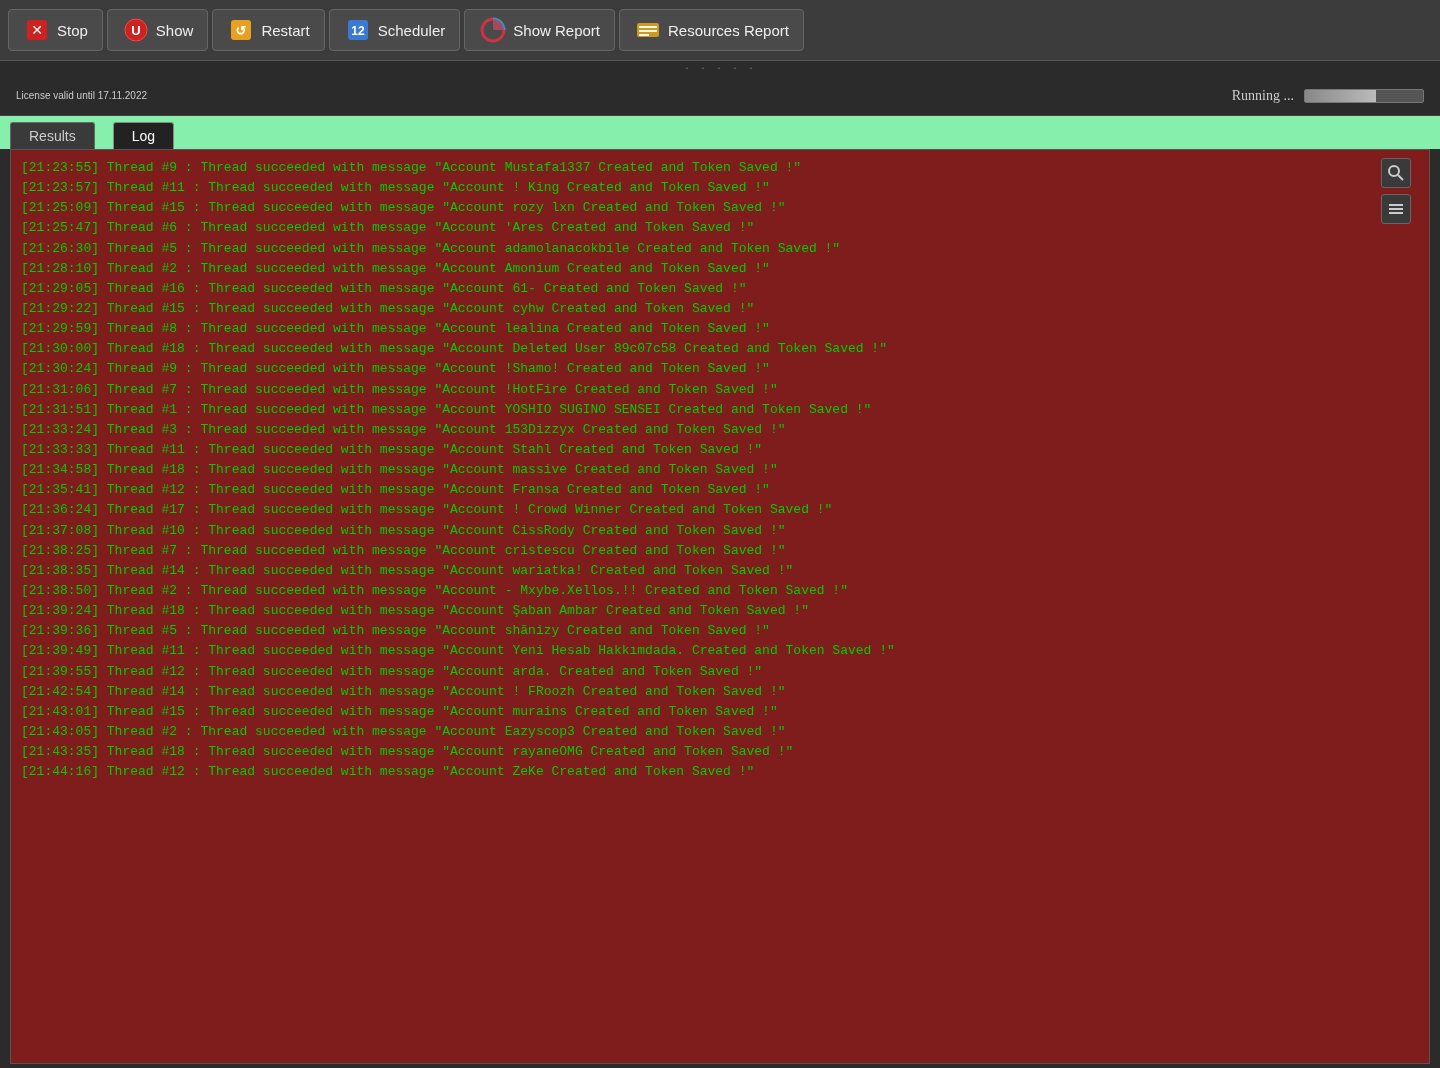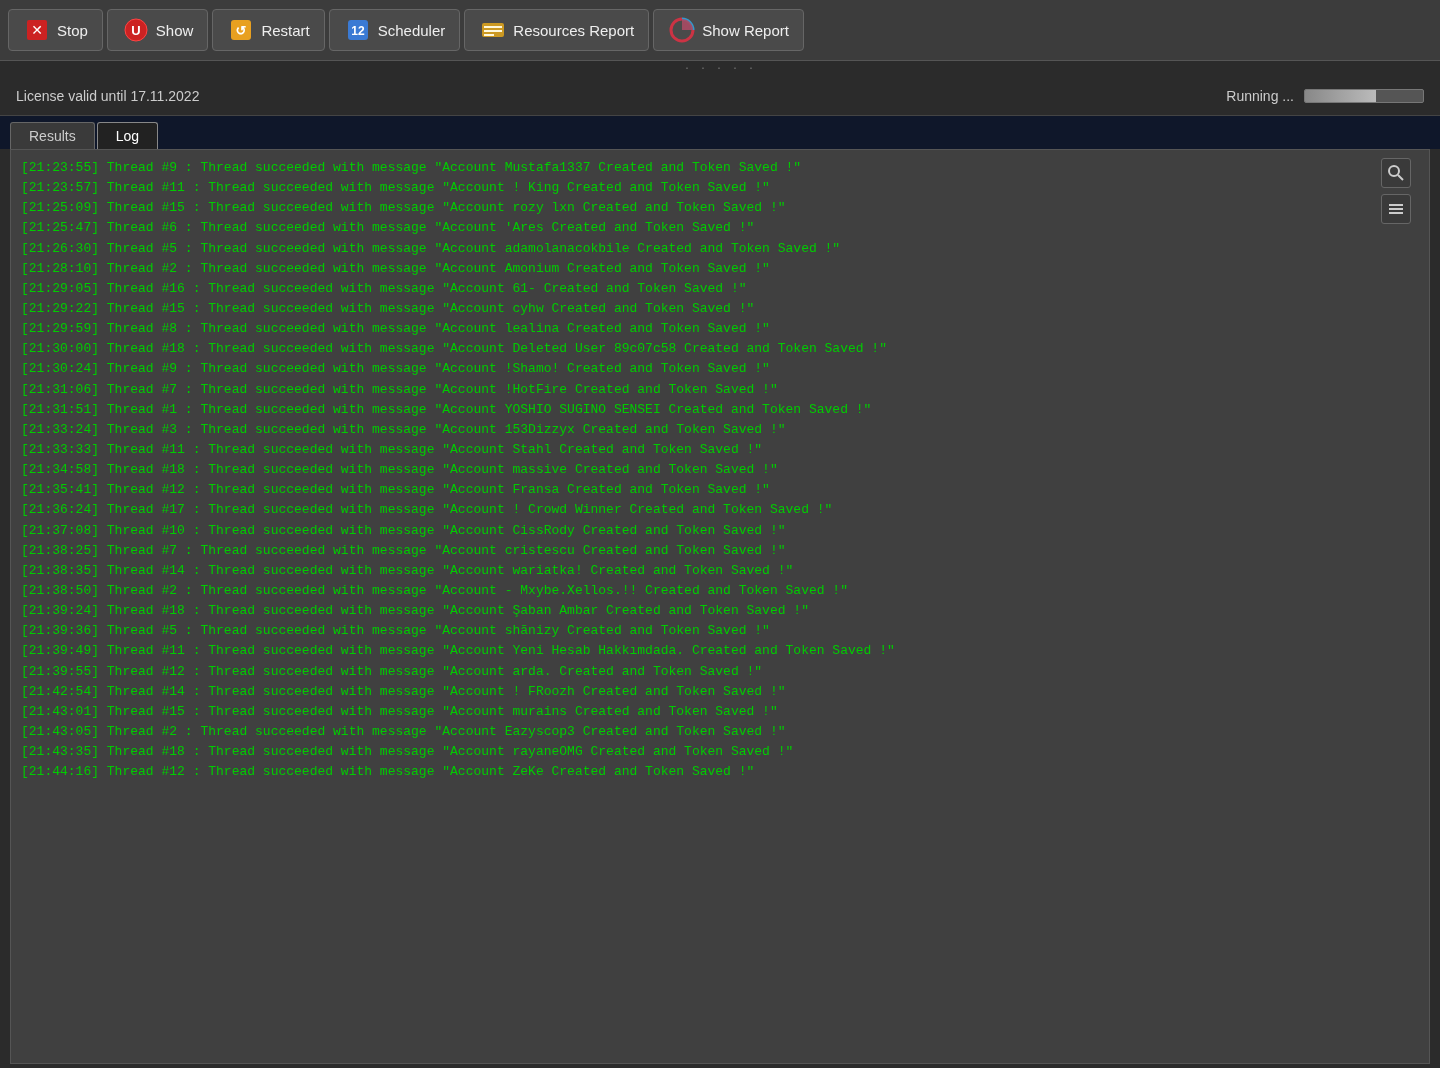--- a/index.html
+++ b/index.html
@@ -49,29 +49,29 @@
     #statusbar {
       background: #2b2b2b;
       padding: 8px 16px;
       display: flex;
       align-items: center;
       justify-content: space-between;
       border-bottom: 1px solid #444;
       height: 40px;
     }
     #statusbar .license {
-      font-size: 14px;
+      font-size: 10px;
       color: #ccc;
       font-family: Arial, sans-serif;
     }
     #statusbar .running {
       display: flex;
       align-items: center;
       gap: 10px;
-      font-family: Liberation Sans, sans-serif;
+      font-family: Liberation Serif, serif;
       font-size: 14px;
       color: #ccc;
     }
     .progress-bar-wrap {
       width: 120px;
       height: 14px;
       background: #555;
       border: 1px solid #777;
       border-radius: 2px;
       overflow: hidden;
@@ -80,43 +80,43 @@
       height: 100%;
       width: 60%;
       background: linear-gradient(to right, #888, #bbb);
     }
 
     
     #tabs {
       display: flex;
       align-items: flex-end;
       padding: 6px 10px 0 10px;
-      background: #0f172a;
-      gap: 2px;
+      background: #86efac;
+      gap: 18px;
     }
     .tab {
       padding: 5px 18px;
       font-size: 14px;
       font-family: Arial, sans-serif;
       cursor: pointer;
       border: 1px solid #666;
       border-bottom: none;
       border-radius: 3px 3px 0 0;
       color: #ccc;
       background: #3a3a3a;
     }
     .tab.active {
       background: #222;
       color: #fff;
       border-color: #888;
     }
 
     
     #log-container {
-      background: #404040;
+      background: #7f1d1d;
       margin: 0 10px 10px 10px;
       border: 1px solid #555;
       overflow-y: scroll;
       height: calc(1068px - 61px - 40px - 42px - 10px);
       position: relative;
     }
     #log-content {
       padding: 8px 50px 8px 10px;
     }
     .log-line {
@@ -206,39 +206,39 @@
         <rect x="2" y="2" width="20" height="20" rx="3" fill="#3a7ad4"></rect>
         <text x="12" y="17" text-anchor="middle" font-size="12" fill="white" font-family="Arial" font-weight="bold">12</text>
       </svg>
     </span>
     <span>Scheduler</span>
   </button>
 
   <button class="toolbar-btn">
     <span class="toolbar-icon">
       <svg width="26" height="26" viewBox="0 0 26 26">
+        <path d="M13 2 A11 11 0 0 1 24 13" fill="none" stroke="#3399cc" stroke-width="3"></path>
+        <path d="M13 2 A11 11 0 1 0 24 13" fill="none" stroke="#cc3344" stroke-width="3"></path>
+        <path d="M13 13 L24 13 A11 11 0 0 0 13 2 Z" fill="#3399cc" opacity="0.7"></path>
+        <path d="M13 13 L13 2 A11 11 0 0 1 24 13 Z" fill="#cc3344" opacity="0.7"></path>
+      </svg>
+    </span>
+    <span>Show Report</span>
+  </button>
+
+  <button class="toolbar-btn">
+    <span class="toolbar-icon">
+      <svg width="26" height="26" viewBox="0 0 26 26">
         <rect x="2" y="6" width="22" height="14" rx="2" fill="#cc9922"></rect>
         <rect x="4" y="9" width="18" height="2" fill="#fff8dc"></rect>
         <rect x="4" y="13" width="18" height="2" fill="#fff8dc"></rect>
         <rect x="4" y="17" width="10" height="2" fill="#fff8dc"></rect>
       </svg>
     </span>
     <span>Resources Report</span>
-  </button>
-
-  <button class="toolbar-btn">
-    <span class="toolbar-icon">
-      <svg width="26" height="26" viewBox="0 0 26 26">
-        <path d="M13 2 A11 11 0 0 1 24 13" fill="none" stroke="#3399cc" stroke-width="3"></path>
-        <path d="M13 2 A11 11 0 1 0 24 13" fill="none" stroke="#cc3344" stroke-width="3"></path>
-        <path d="M13 13 L24 13 A11 11 0 0 0 13 2 Z" fill="#3399cc" opacity="0.7"></path>
-        <path d="M13 13 L13 2 A11 11 0 0 1 24 13 Z" fill="#cc3344" opacity="0.7"></path>
-      </svg>
-    </span>
-    <span>Show Report</span>
   </button>
 </div>
 
 <div id="drag-handle">· · · · ·</div>
 
 <div id="statusbar">
   <span class="license">License valid until 17.11.2022</span>
   <div class="running">
     <span>Running ...</span>
     <div class="progress-bar-wrap">

